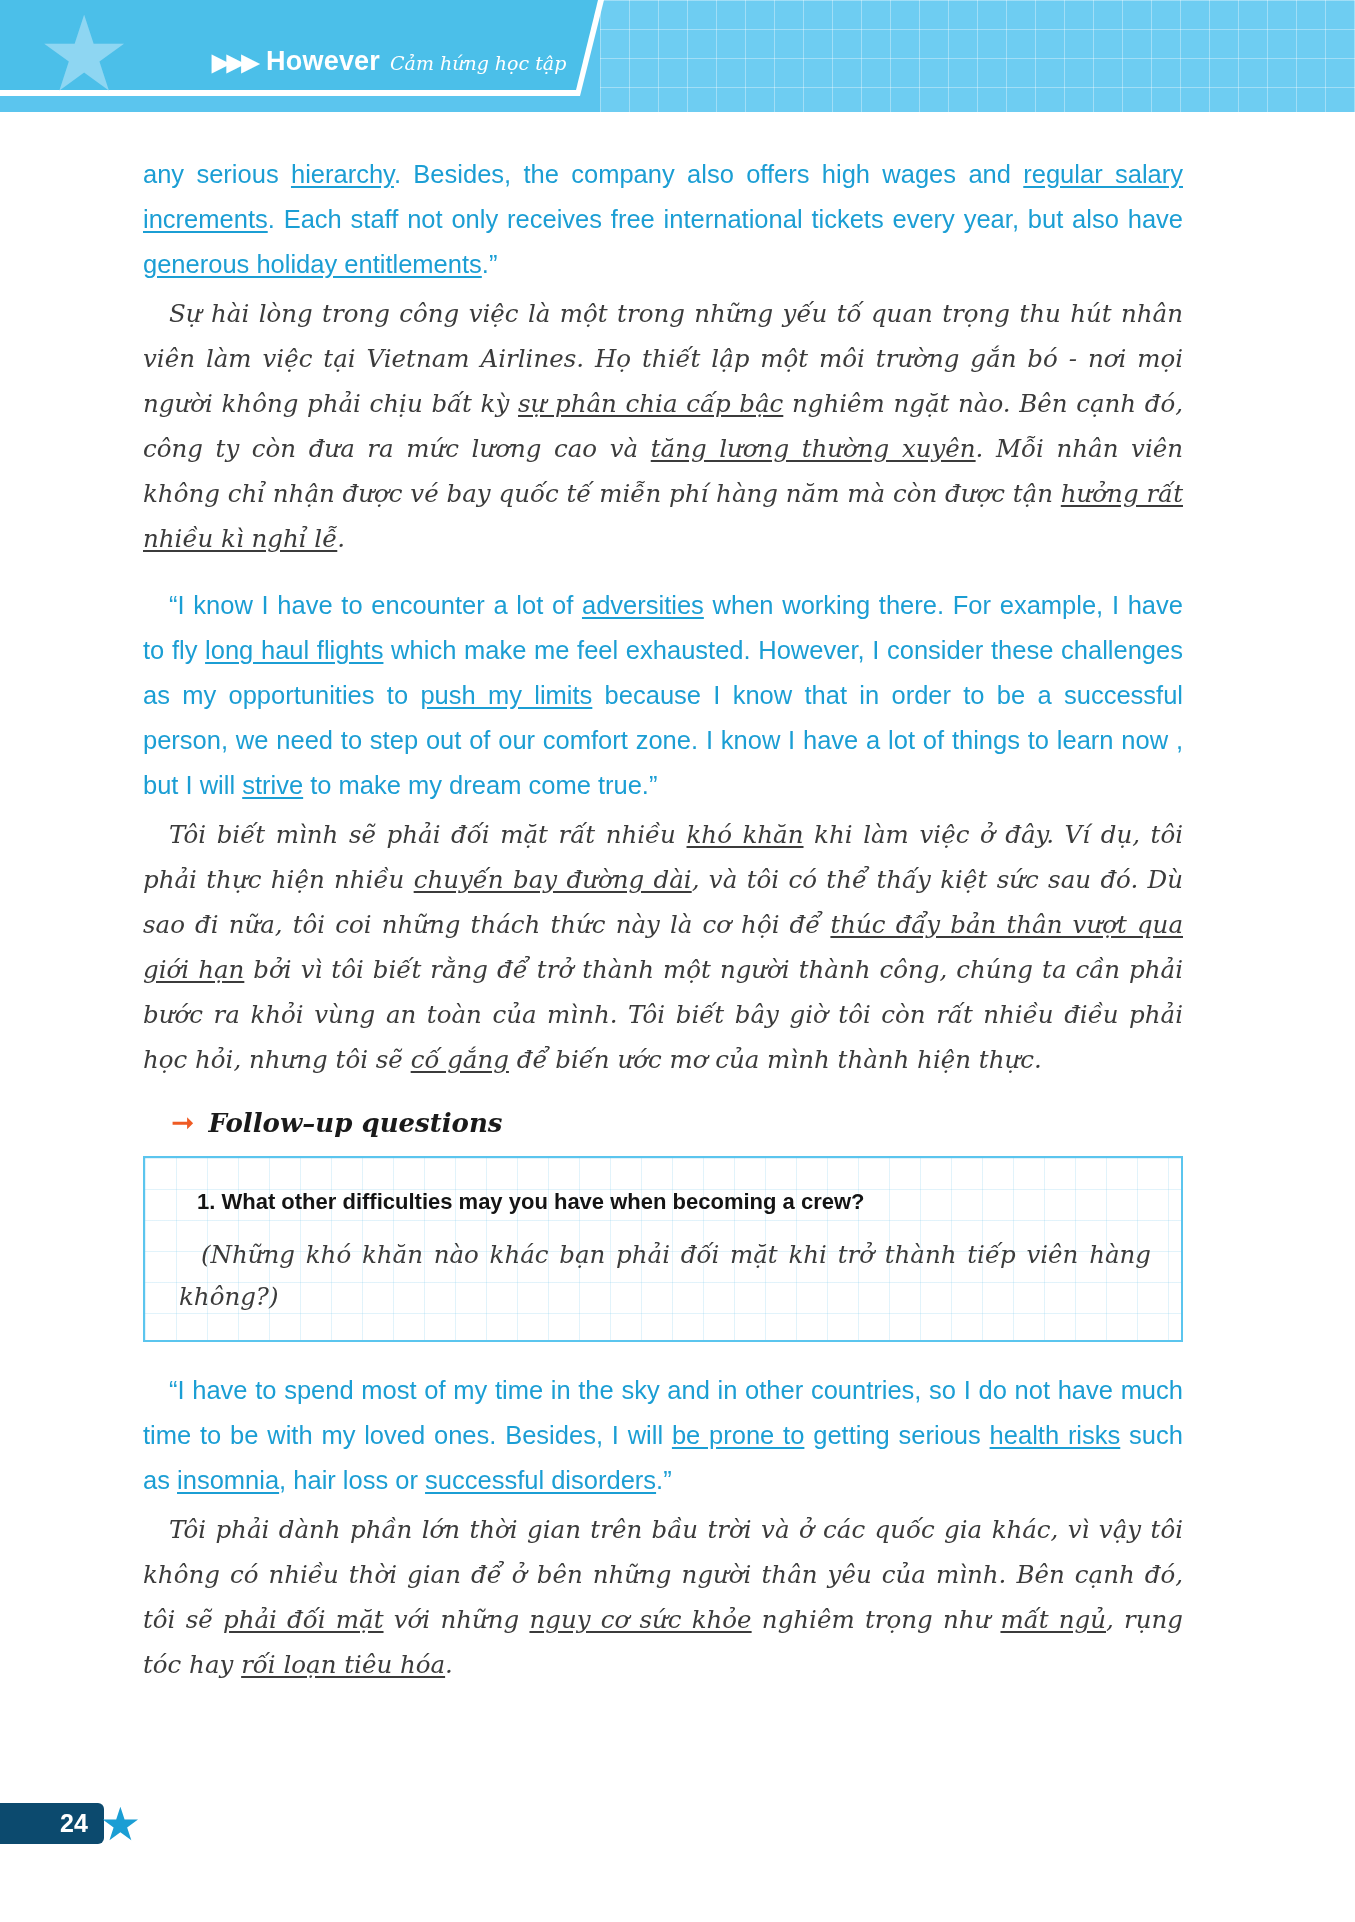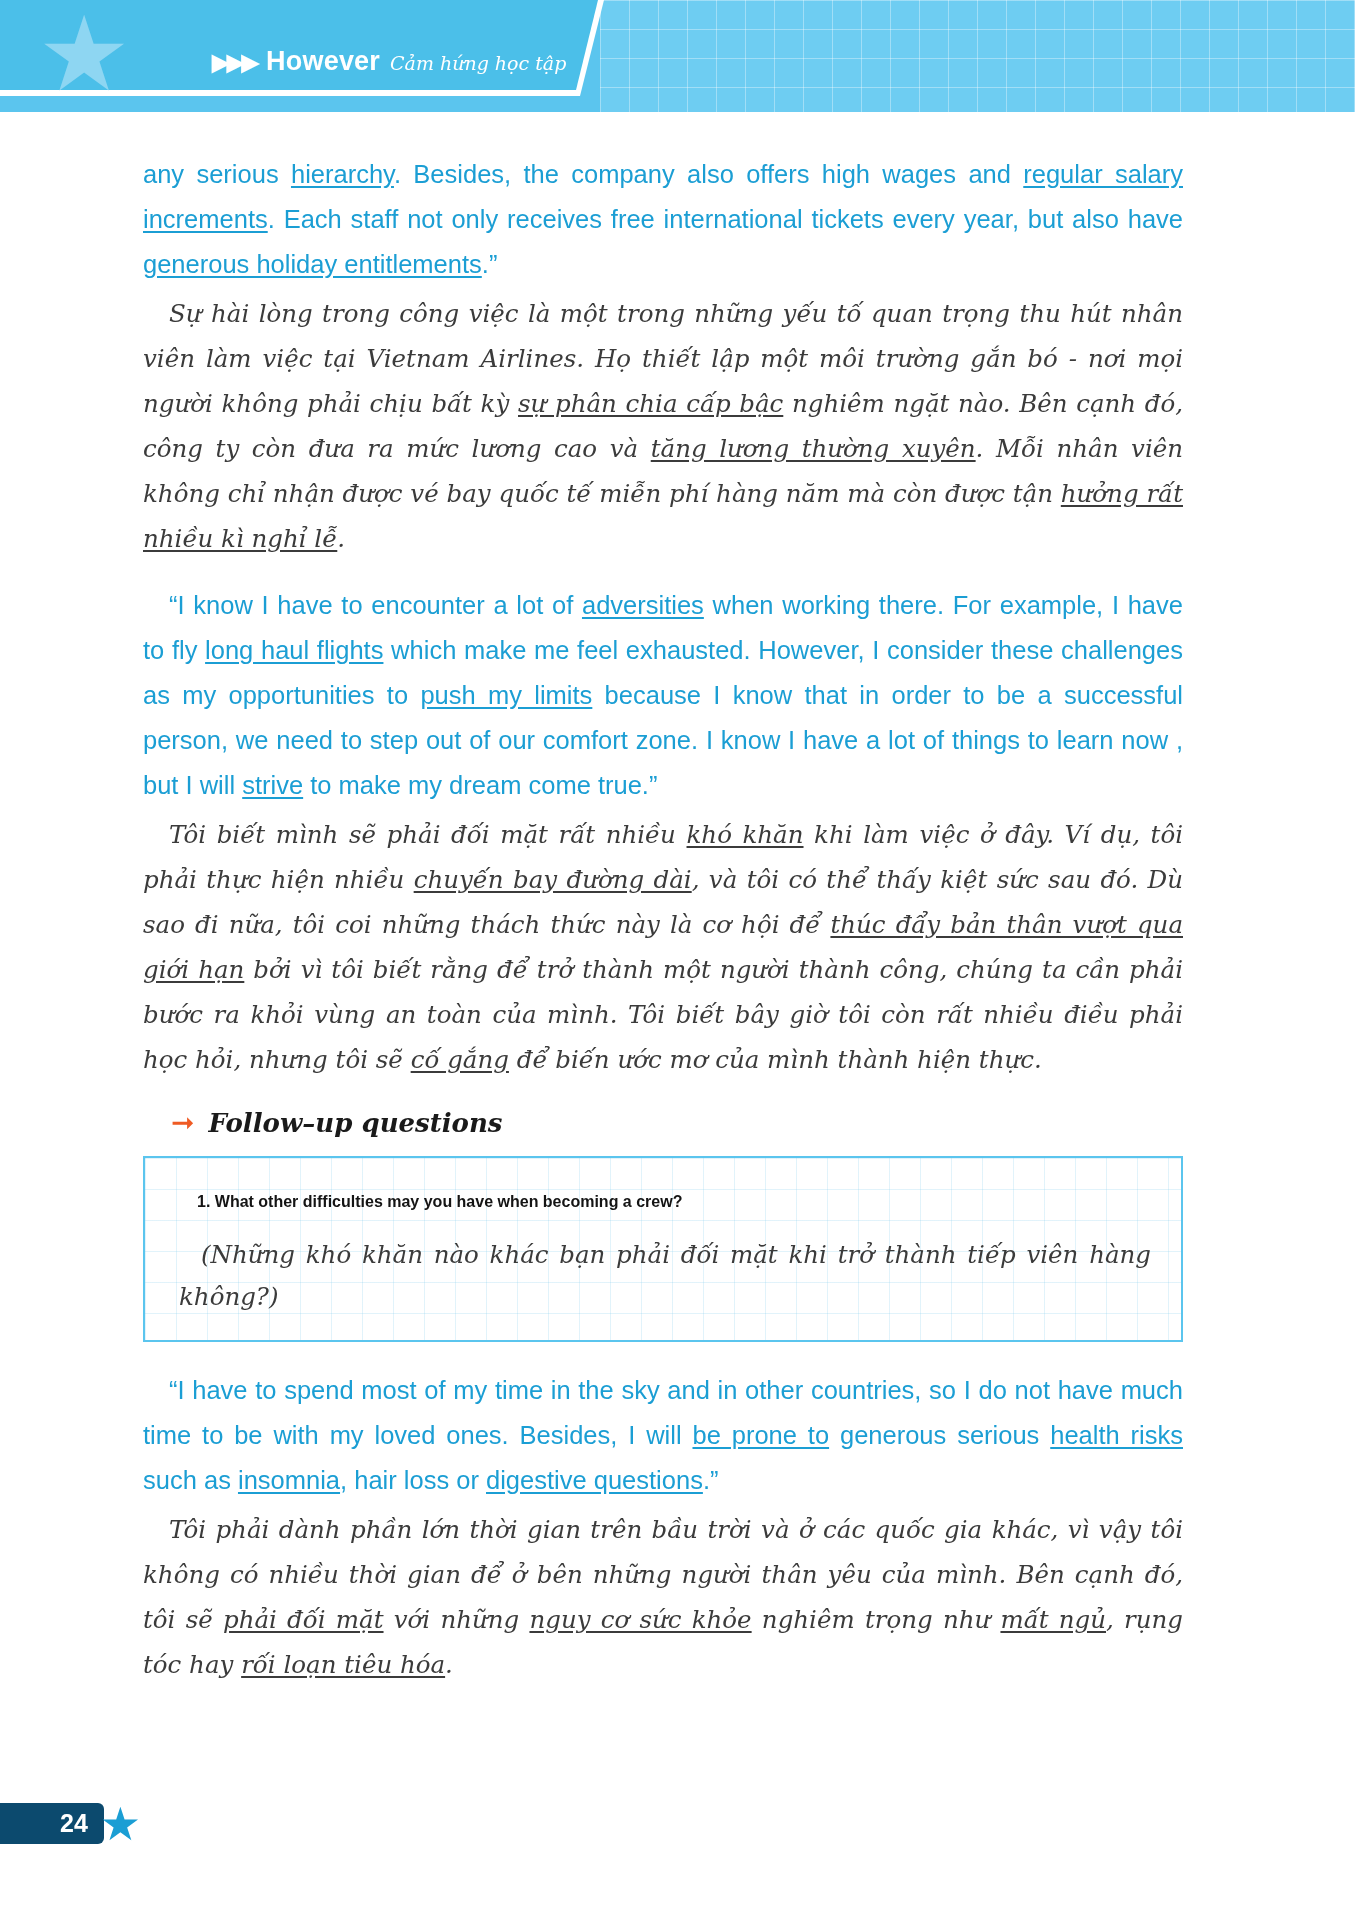--- a/index.html
+++ b/index.html
@@ -154,21 +154,21 @@
       repeating-linear-gradient(to right, rgba(120,200,235,0.22) 0 1px, transparent 1px 31px),
       repeating-linear-gradient(to bottom, rgba(120,200,235,0.22) 0 1px, transparent 1px 31px),
       #ffffff;
     padding: 26px 30px 22px 34px;
     margin-bottom: 26px;
     box-sizing: border-box;
     width: 1040px;
   }
   .qbox .q-en {
     margin: 0 0 14px 0;
-    font-size: 16px;
+    font-size: 22px;
     font-weight: bold;
     color: #141414;
     line-height: 36px;
     text-indent: 18px;
     font-family: "Liberation Sans", sans-serif;
   }
   .qbox .q-vi {
     margin: 0;
     font-size: 24.5px;
     font-style: italic;
@@ -232,21 +232,21 @@
     <div class="followup">
       <span class="arrow-icon">➞</span>
       <span class="followup-label">Follow–up questions</span>
     </div>
 
     <div class="qbox">
       <p class="q-en">1. What other difficulties may you have when becoming a crew?</p>
       <p class="q-vi">(Những khó khăn nào khác bạn phải đối mặt khi trở thành tiếp viên hàng không?)</p>
     </div>
 
-    <p class="en indent"><span>“I have to spend most of my time in the sky and in other countries, so I do not have much time to be with my loved ones. Besides, I will </span><u class="ul">be prone to</u><span> generous serious </span><u class="ul">health risks</u><span> such as </span><u class="ul">insomnia</u><span>, hair loss or </span><u class="ul">digestive questions</u><span>.”</span></p>
+    <p class="en indent"><span>“I have to spend most of my time in the sky and in other countries, so I do not have much time to be with my loved ones. Besides, I will </span><u class="ul">be prone to</u><span> getting serious </span><u class="ul">health risks</u><span> such as </span><u class="ul">insomnia</u><span>, hair loss or </span><u class="ul">successful disorders</u><span>.”</span></p>
 
     <p class="vi indent"><span>Tôi phải dành phần lớn thời gian trên bầu trời và ở các quốc gia khác, vì vậy tôi không có nhiều thời gian để ở bên những người thân yêu của mình. Bên cạnh đó, tôi sẽ </span><u class="ul">phải đối mặt</u><span> với những </span><u class="ul">nguy cơ sức khỏe</u><span> nghiêm trọng như </span><u class="ul">mất ngủ</u><span>, rụng tóc hay </span><u class="ul">rối loạn tiêu hóa</u><span>.</span></p>
 
   </div>
 </div>
 
 <div class="footer">
   <div class="page-num-badge">24</div>
   <div class="footer-star">★</div>
 </div>

